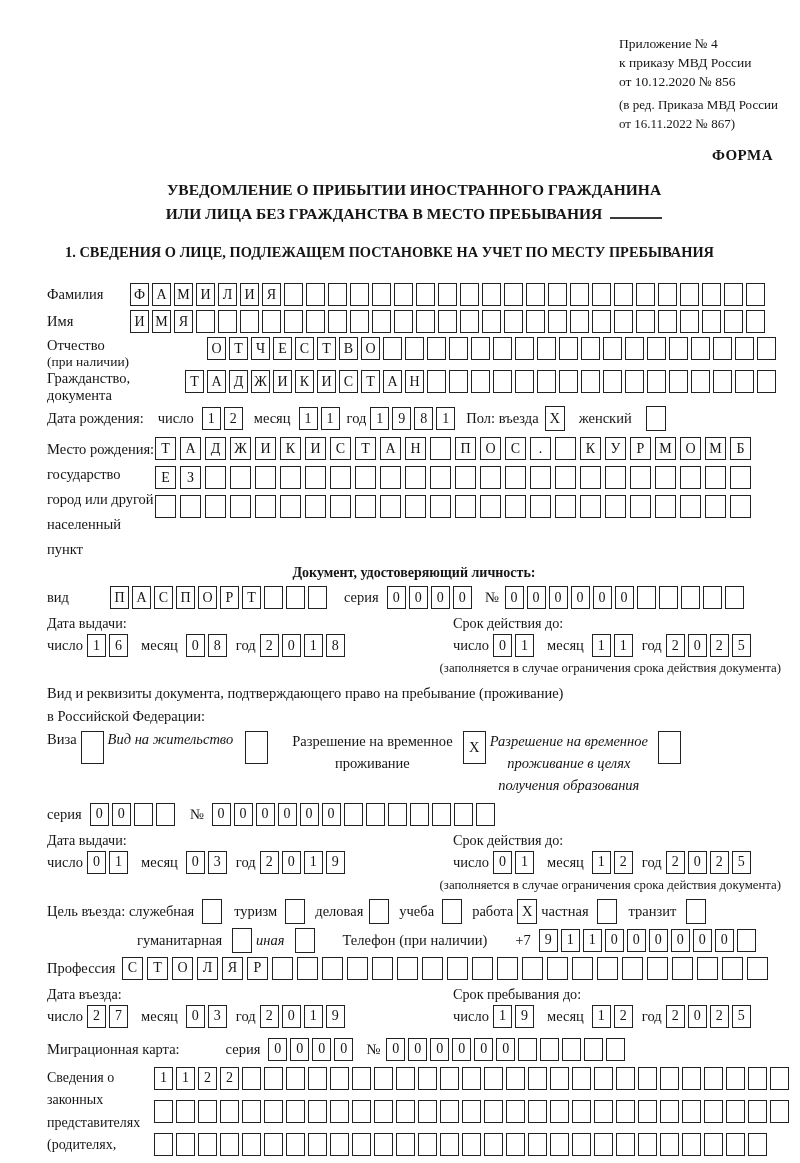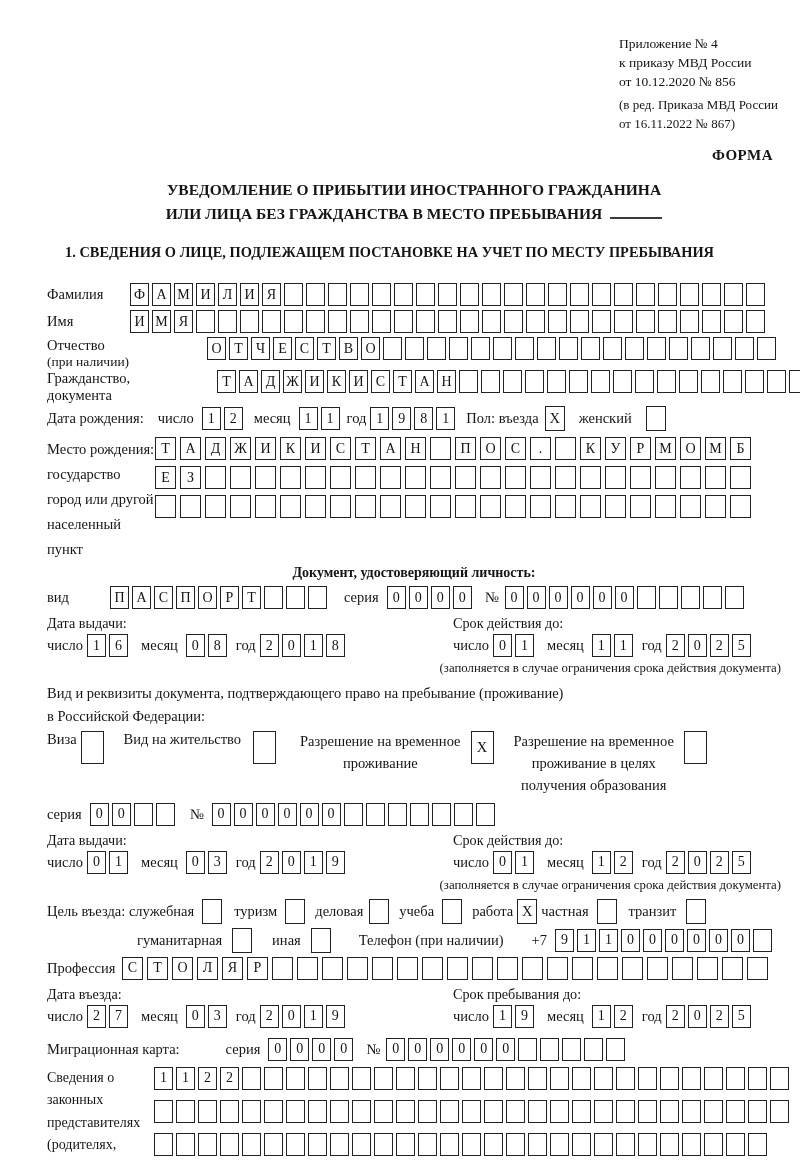--- a/index.html
+++ b/index.html
@@ -31,21 +31,21 @@
     display: inline-flex; align-items: center; justify-content: center; font-size: 14.5px;
   }
   .checkbox.tall { width: 23px; height: 33px; }
   .lbl { flex: none; }
   .stack span { display: block; }
   .w83 { width: 83px; } .w160 { width: 160px; } .w138 { width: 138px; }
   .w108 { width: 108px; line-height: 25px; } .w63 { width: 63px; } .w75 { width: 75px; }
   .small2 { font-size: 13.5px; }
   .g4 { margin-left: 4px; } .g6 { margin-left: 6px; } .g8 { margin-left: 8px; }
   .g10 { margin-left: 10px; } .g12 { margin-left: 12px; } .g14 { margin-left: 14px; }
-  .g20 { margin-left: 20px; } .g24 { margin-left: 24px; } .g28 { margin-left: 28px; }
+  .g20 { margin-left: 4px; font-style: italic; } .g24 { margin-left: 24px; } .g28 { margin-left: 28px; }
   .doc-head { text-align: center; font-weight: bold; font-size: 14px; margin: 3px 0 5px 0; }
   .datepair { display: flex; align-items: flex-start; }
   .datecol1 { width: 374px; flex: none; }
   .datecol2 { margin-left: 32px; }
   .datehead { text-align: left; width: 330px; font-size: 14.2px; margin-bottom: 2px; }
   .note { text-align: right; font-size: 12.8px; margin: 0 0 6px 0; }
   .para { line-height: 1.55; font-size: 14.5px; margin-bottom: 4px; }
   .pgroup { display: flex; align-items: flex-start; flex: none; }
   .ptext { text-align: center; line-height: 1.5; }
   .stackcells .cells { display: flex; margin-bottom: 6px; }
@@ -175,21 +175,21 @@
         <span class="cell"></span>
         <span class="cell"></span>
         <span class="cell"></span>
         <span class="cell"></span>
         <span class="cell"></span>
         <span class="cell"></span>
         <span class="cell"></span>
       </span>
   </div>
 
-  <div class="row top" style="margin-bottom:2px;gap:32px;">
+  <div class="row top" style="margin-bottom:2px;">
     <span class="lbl w138 stack">
       <span>Гражданство,</span>
       <span>документа</span>
     </span>
     <span class="cells">
         <span class="cell">Т</span>
         <span class="cell">А</span>
         <span class="cell">Д</span>
         <span class="cell">Ж</span>
         <span class="cell">И</span>

